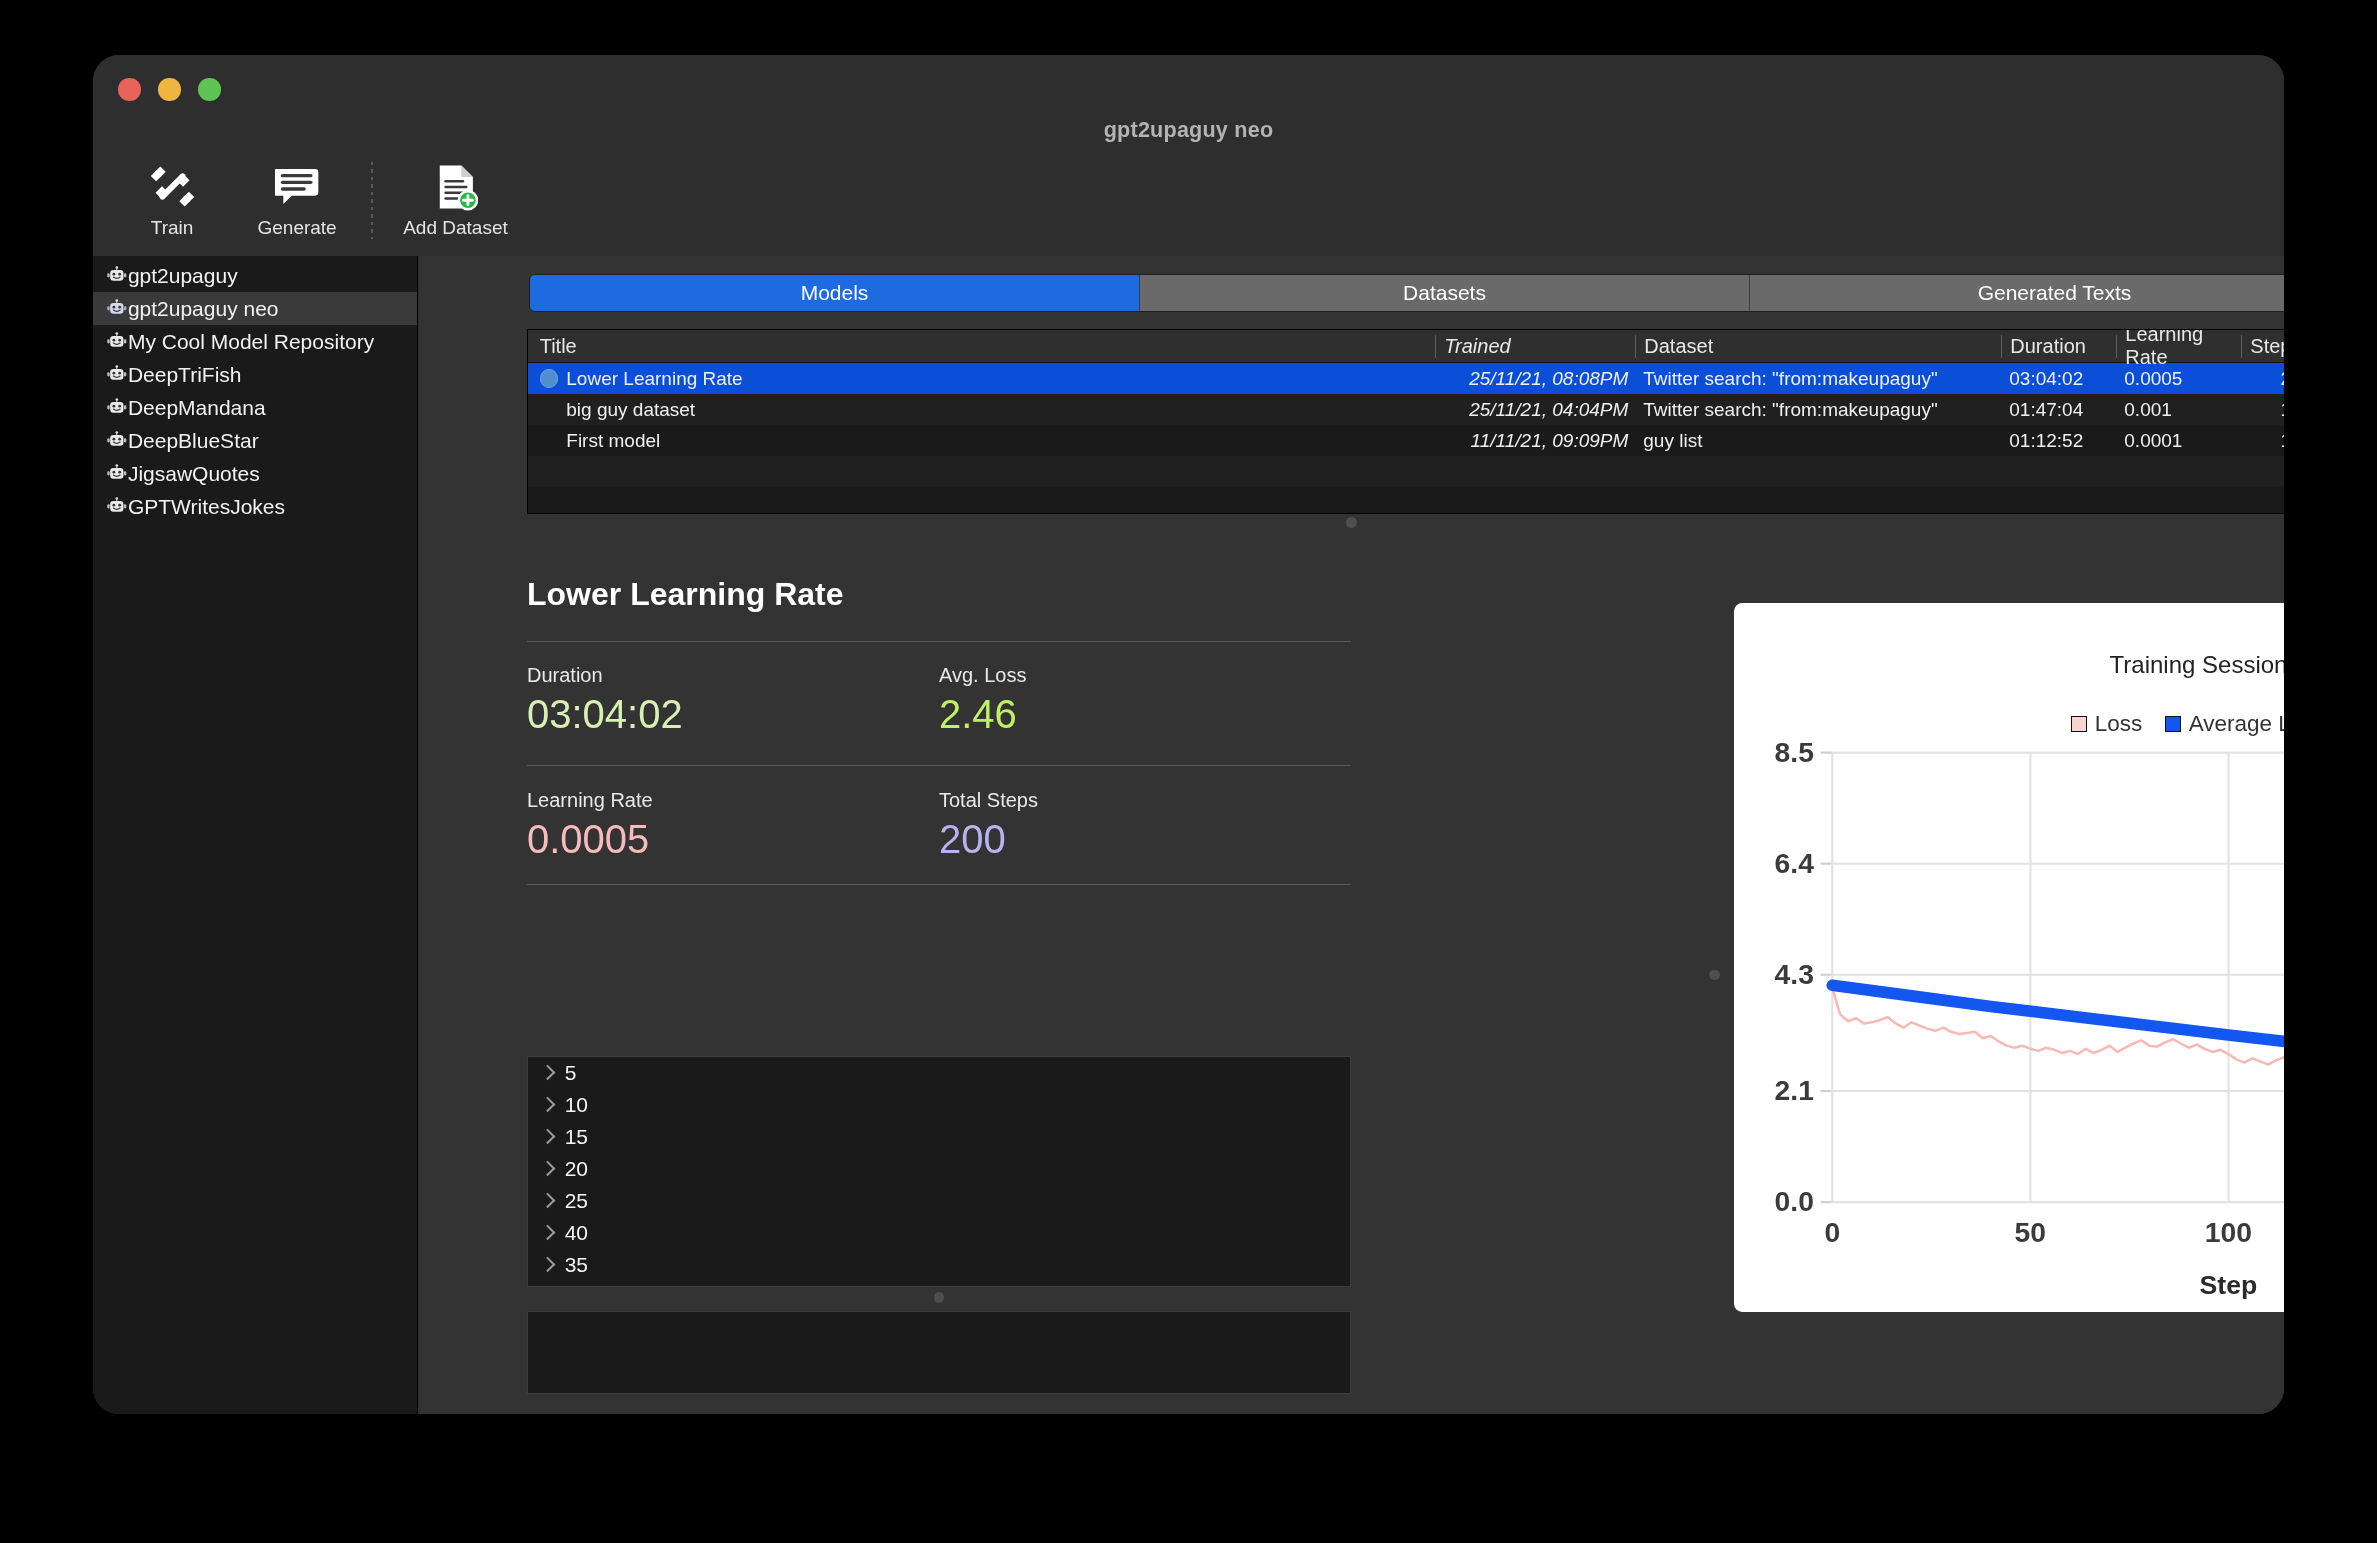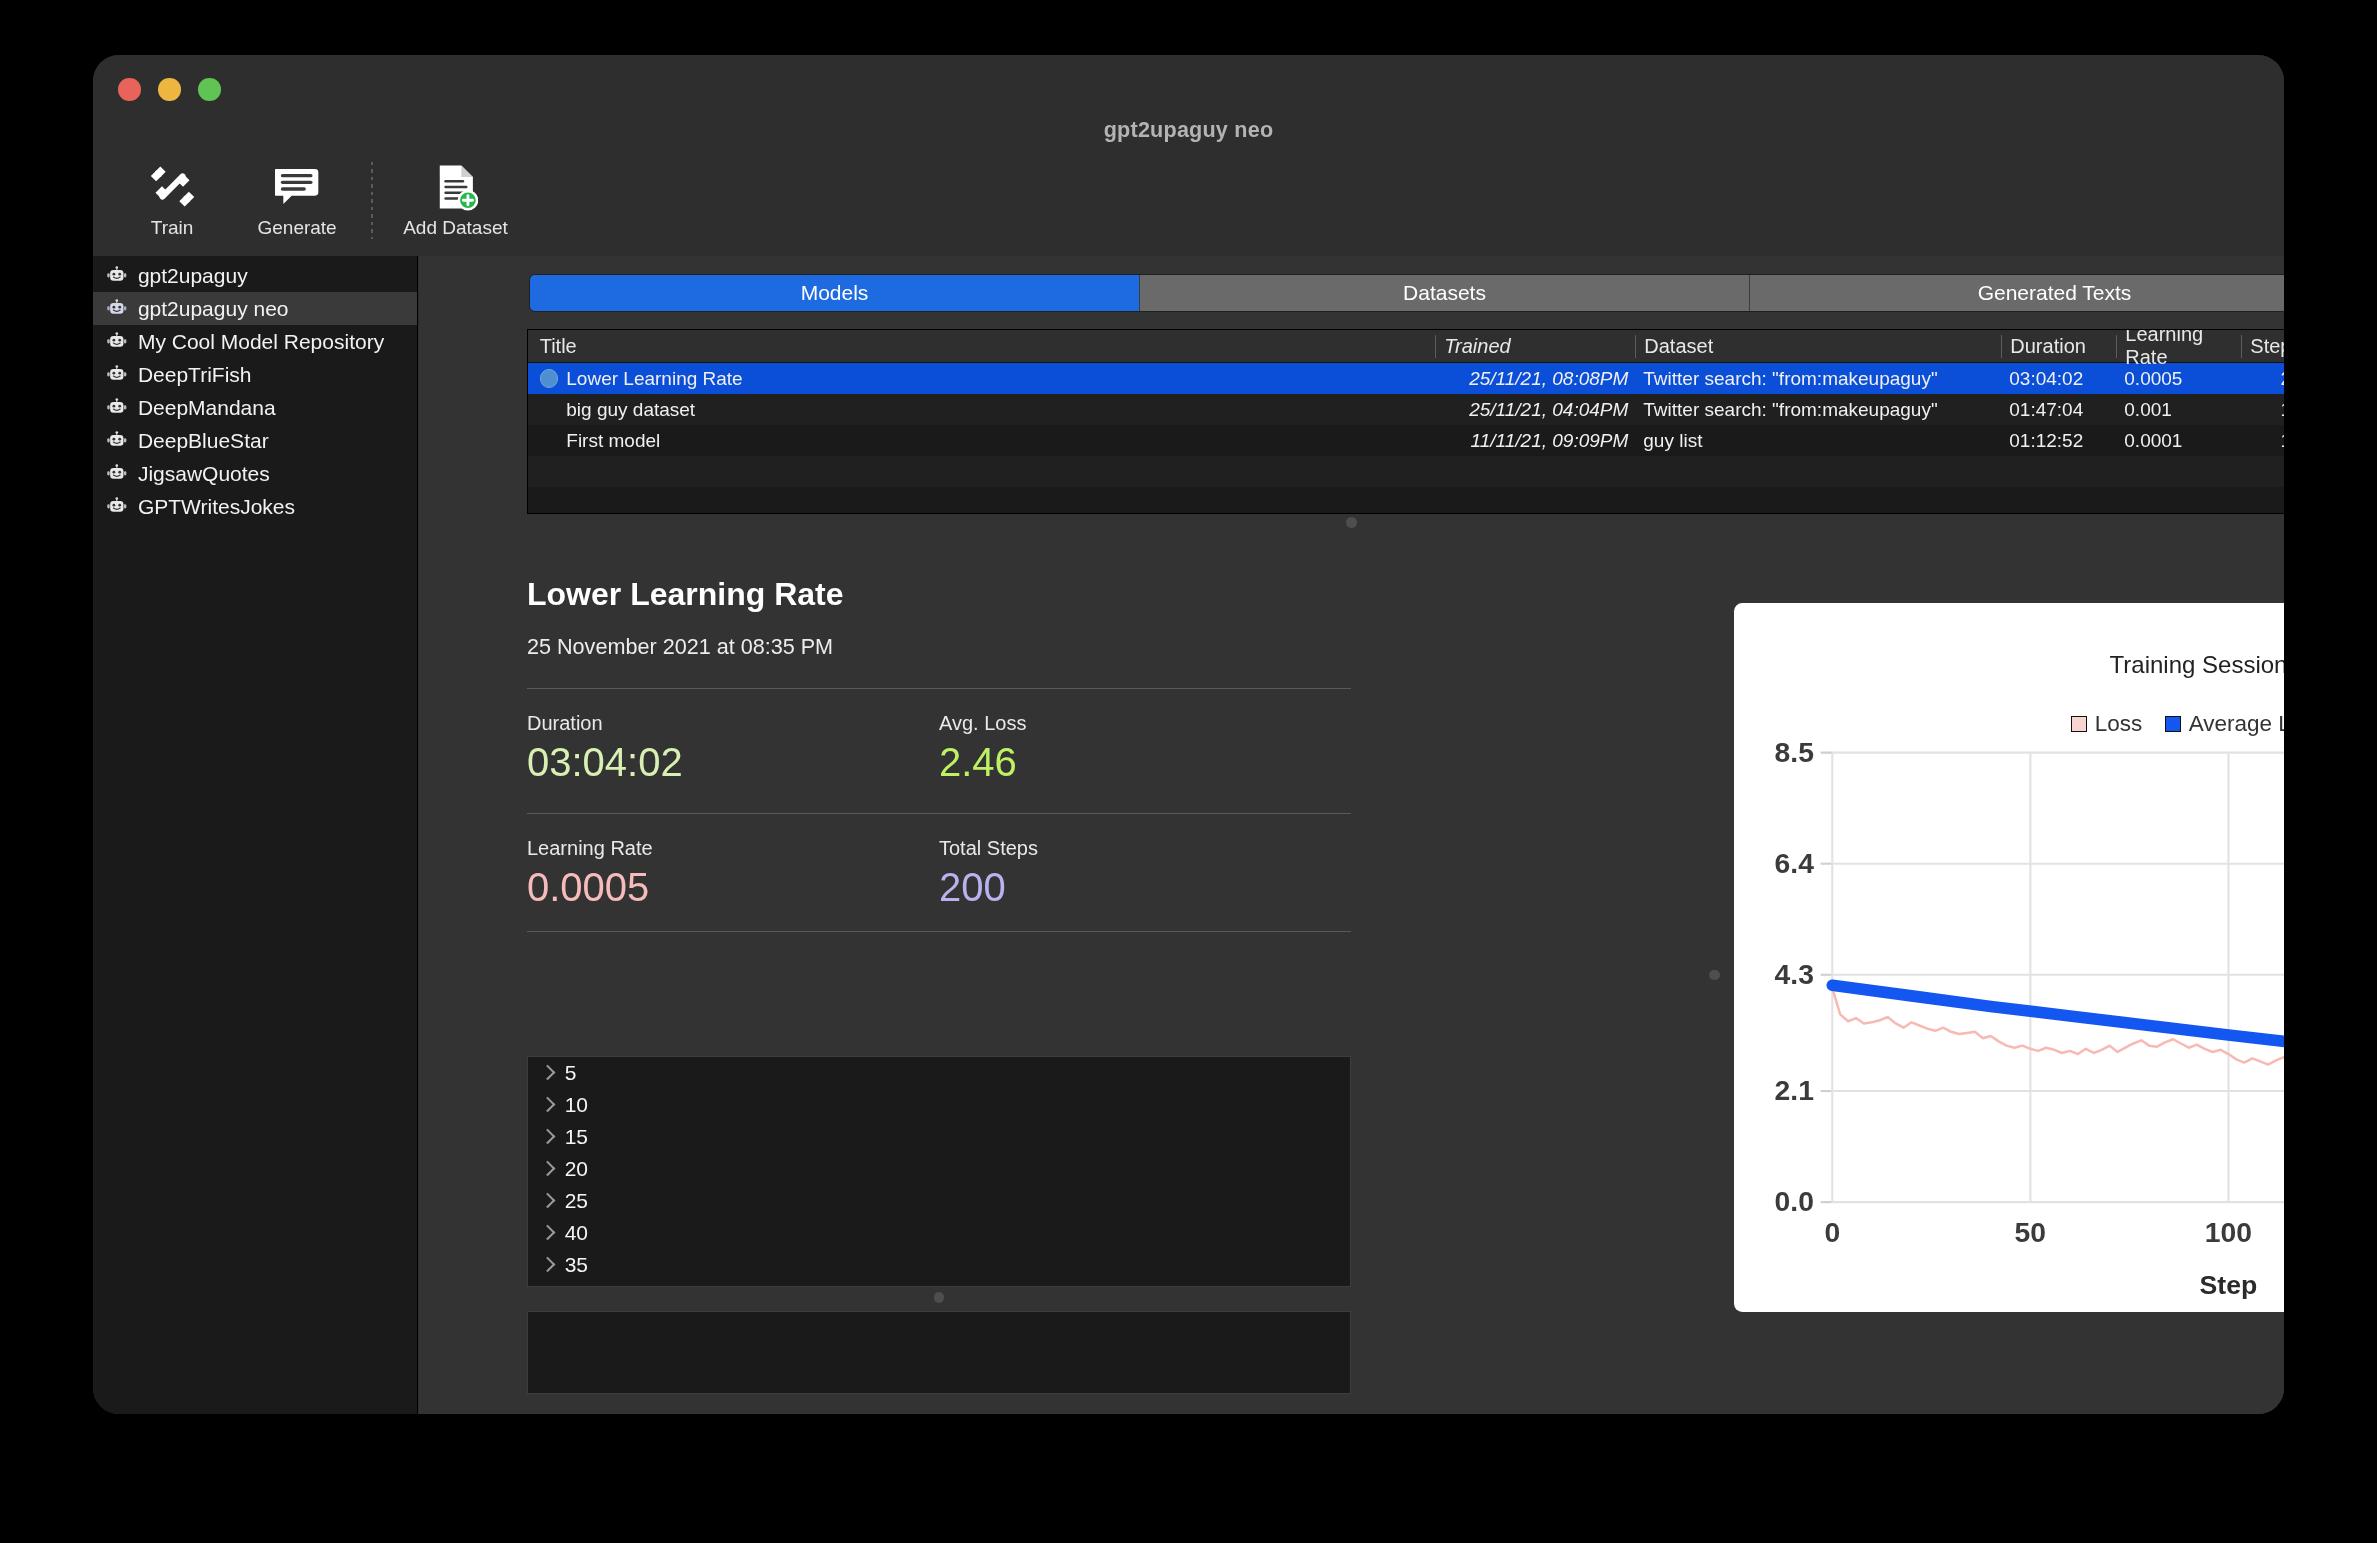--- a/index.html
+++ b/index.html
@@ -68,21 +68,21 @@
   #sidebar {
     position: absolute; left: 0; top: 201px;
     width: 325px; bottom: 0;
     background: #1a1a1a;
     border-right: 1.7px solid #000;
     padding-top: 3.3px;
   }
   .sb-item {
     height: 33px;
     display: flex; align-items: center;
-    padding-left: 13.3px; gap: 10px;
+    padding-left: 13.3px; gap: 0;
     color: #f2f2f2; font-size: 21px;
     white-space: nowrap;
   }
   .sb-item.selected { background: #3a3a3a; }
   .sb-label { overflow: hidden; text-overflow: ellipsis; }
   .bot-icon { width: 21.6px; height: 21.6px; flex: 0 0 21.6px; }
 
   
   #rightpane {
     position: absolute; left: 326px; top: 201px; right: 0; bottom: 0;
@@ -508,21 +508,20 @@
     </div>
 
     <div class="splitter-h" style="top:260px;"></div>
 
     <div id="detail">
 
       <div class="splitter-v" style="left:1289px;"></div>
 
       <div id="detail-left">
         <div id="detail-title">Lower Learning Rate</div>
-        <div id="detail-date">25 November 2021 at 08:35 PM</div>
 
         <div class="hr"></div>
 
         <div class="stat-grid">
           <div class="stat">
             <div class="stat-label">Duration</div>
             <div class="stat-value v-green">03:04:02</div>
           </div>
           <div class="stat">
             <div class="stat-label">Avg. Loss</div>

